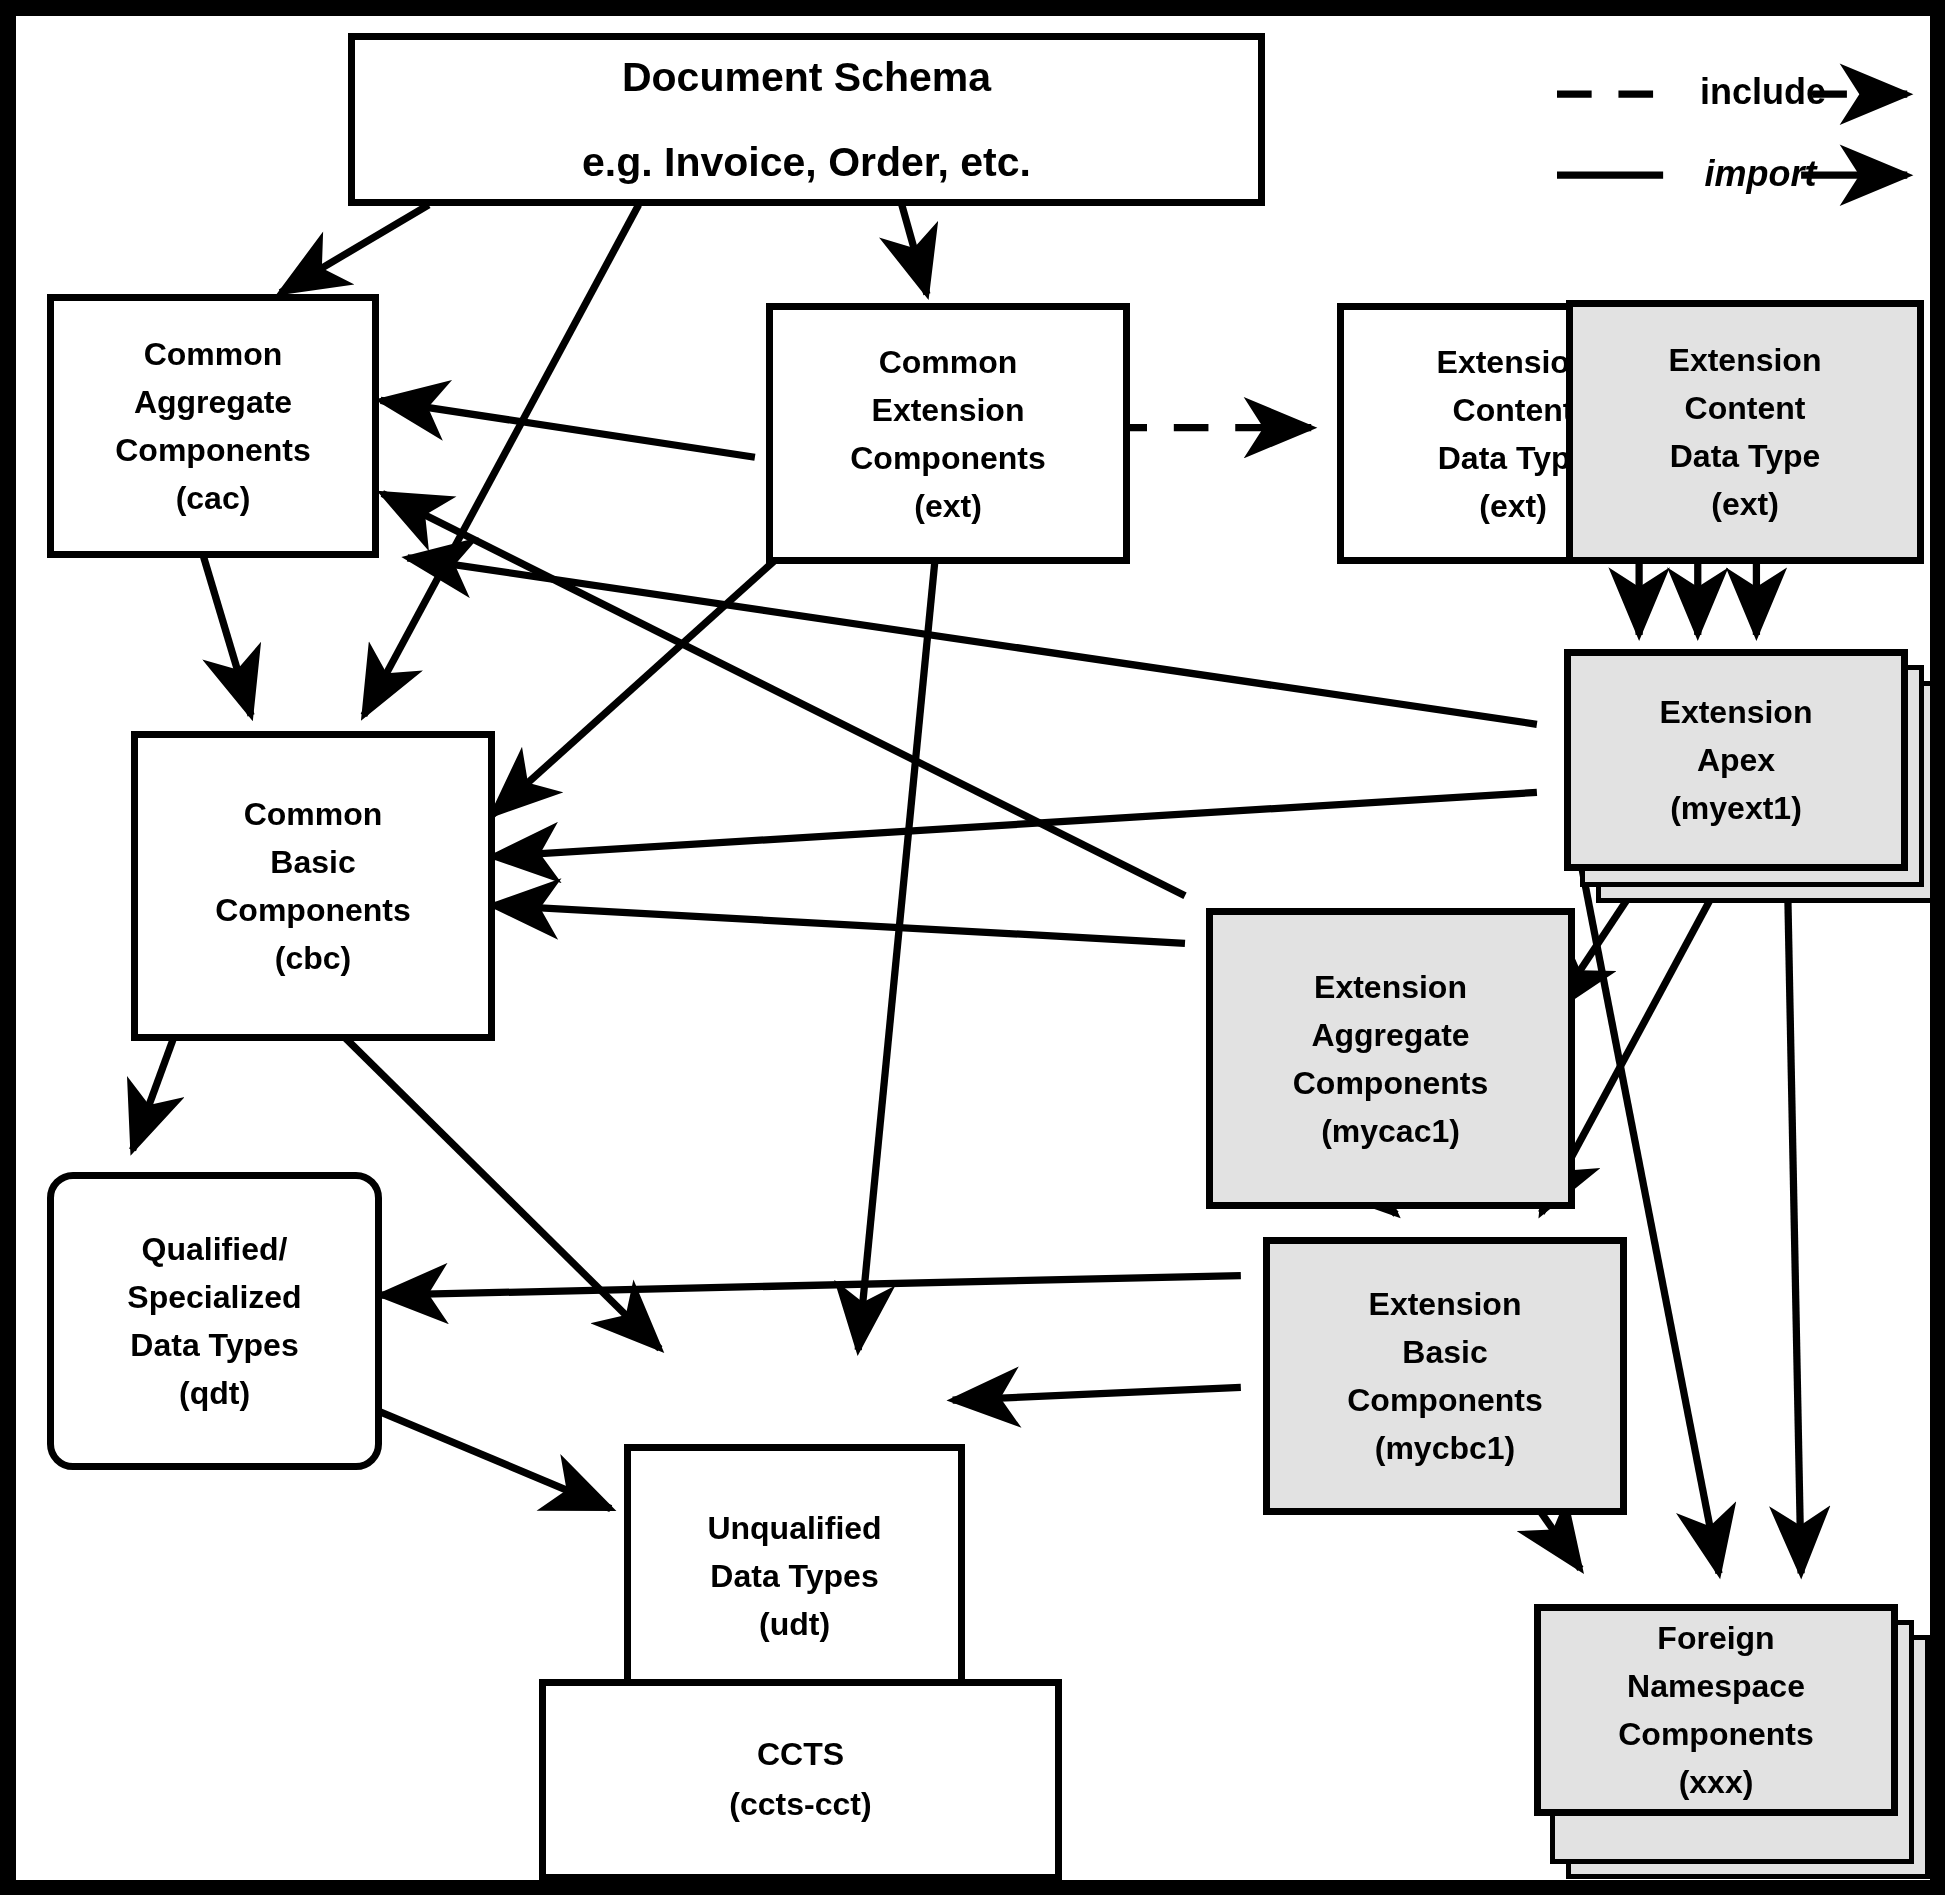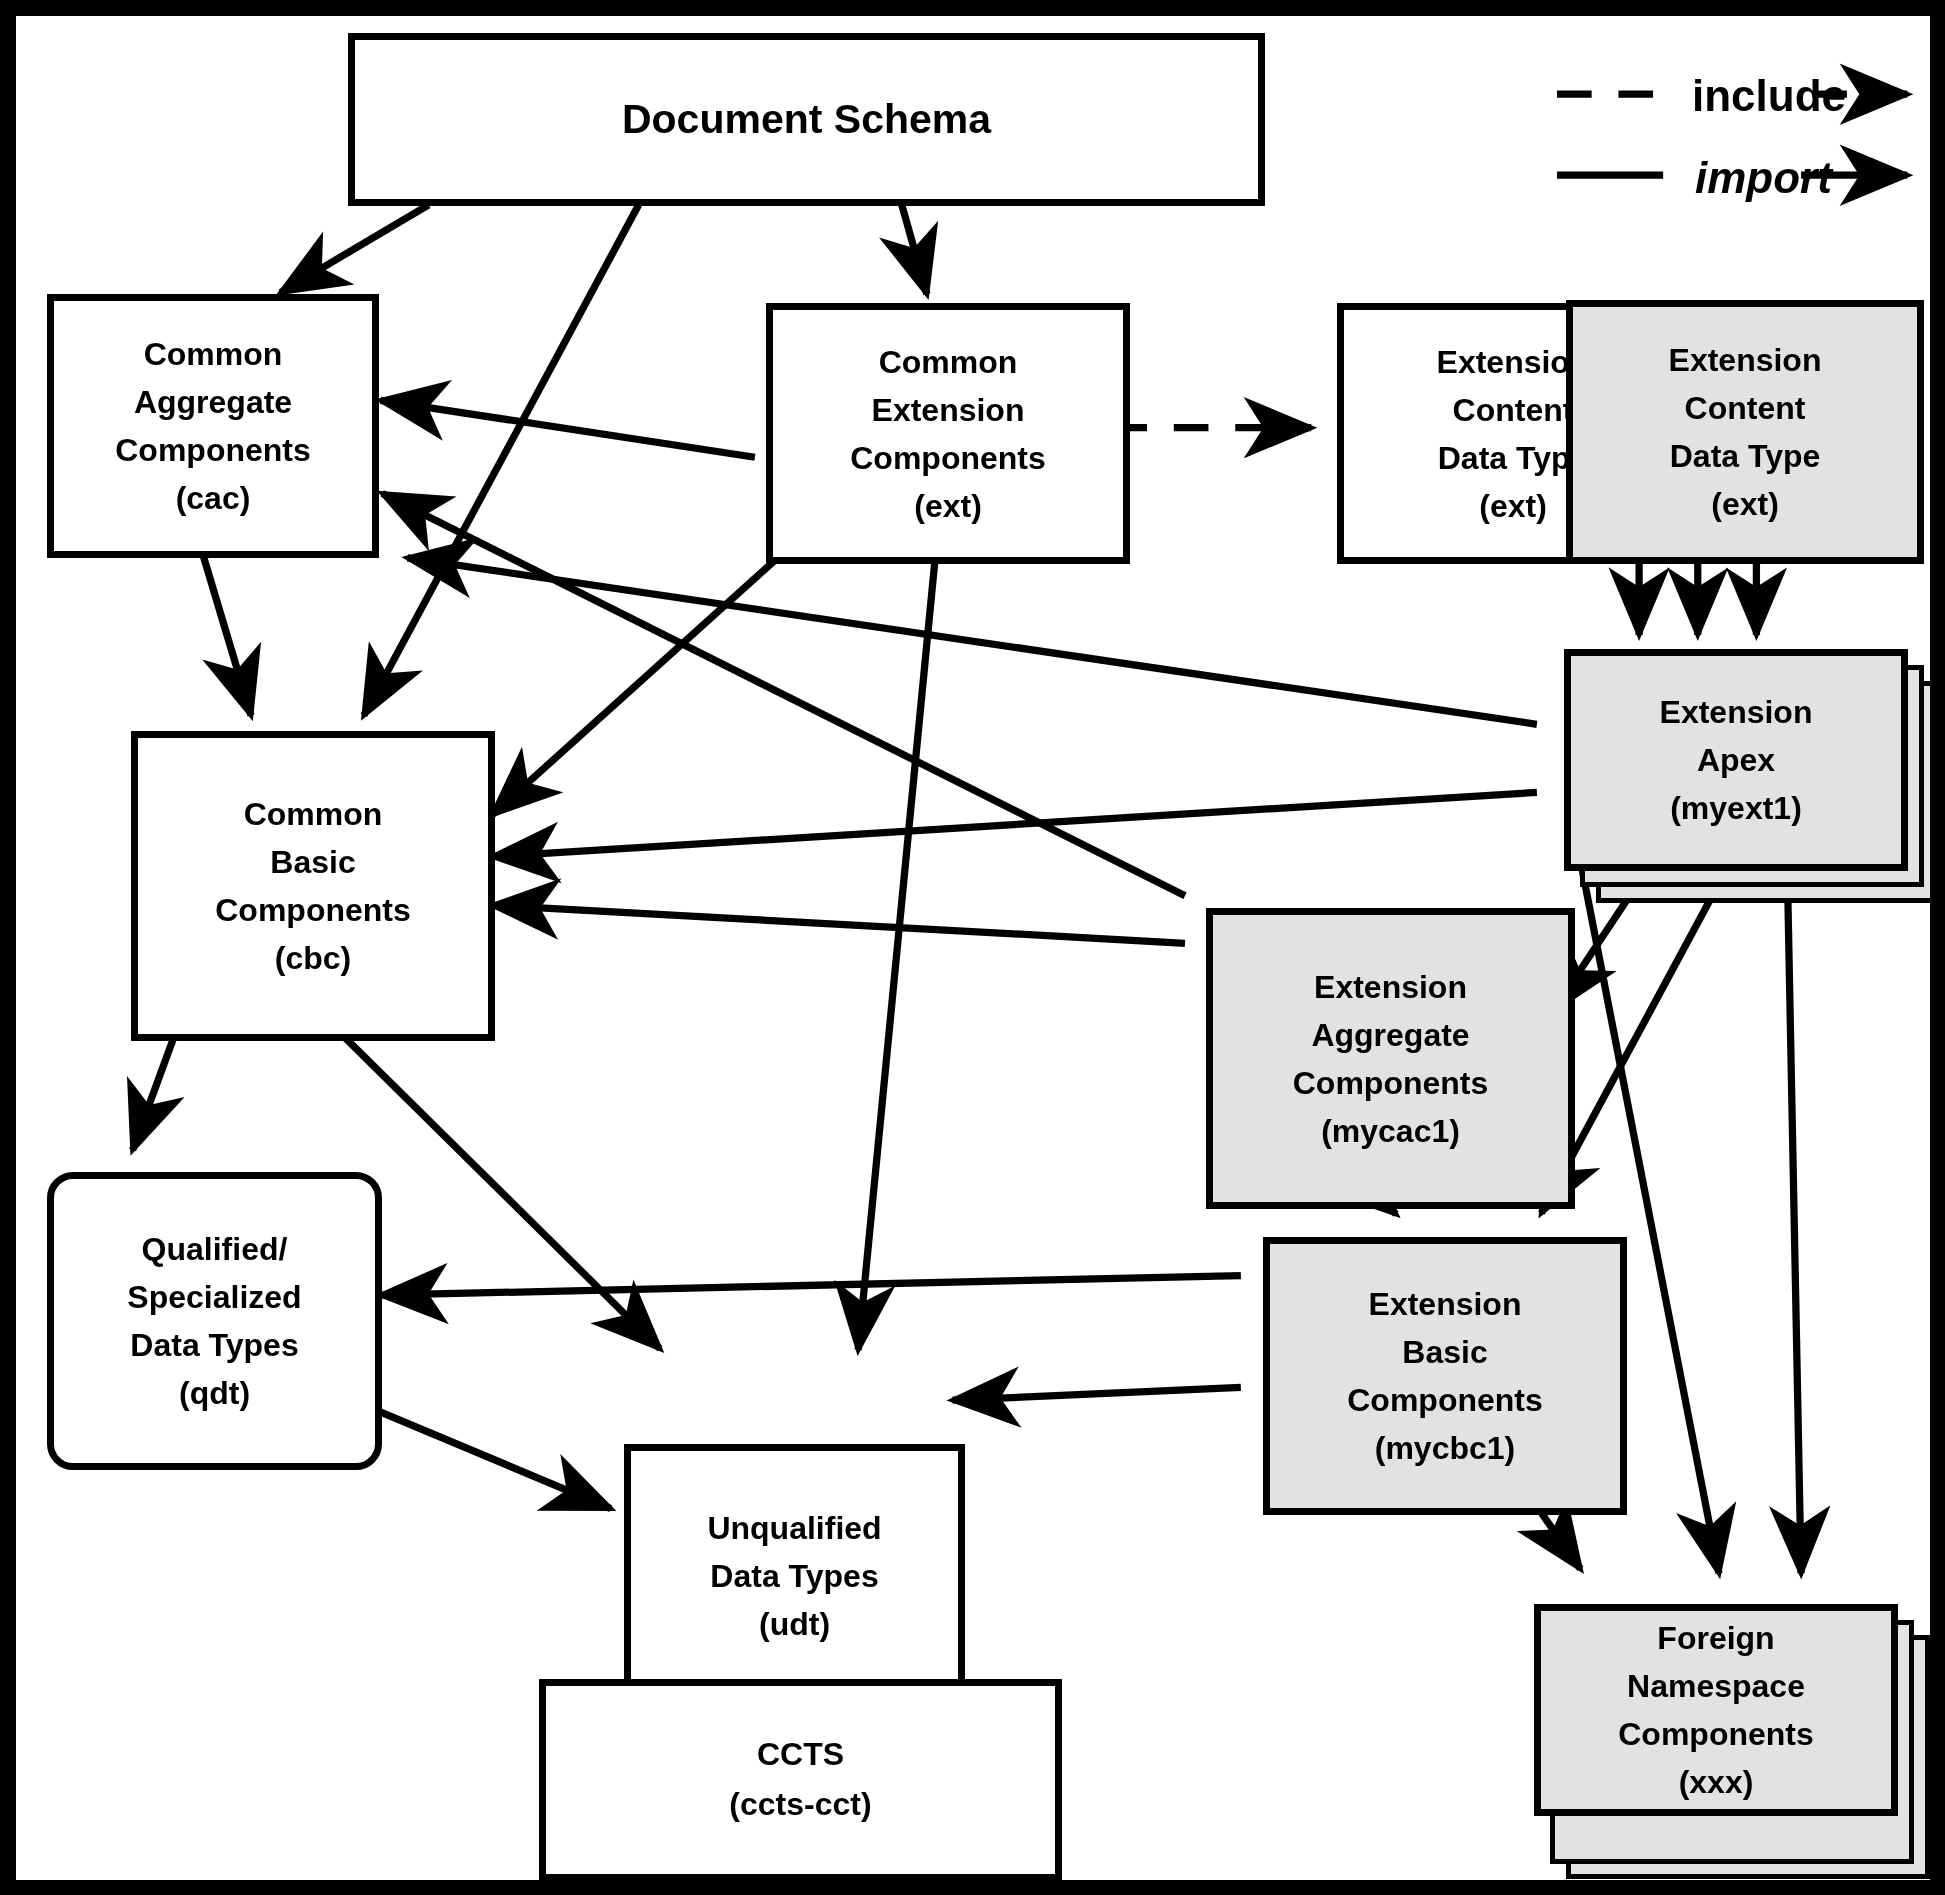--- a/index.html
+++ b/index.html
@@ -26,22 +26,22 @@
     z-index:2;
   }
   .box.doc{font-size:41px;line-height:2.05;}
   .box.ccts{line-height:1.55;}
   .stack-layer{
     position:absolute;box-sizing:border-box;
     border:5.7px solid #000;z-index:2;
   }
   .legend-label{
     position:absolute;z-index:3;
-    font-weight:bold;font-size:44px;color:#000;
-    text-align:right;
+    font-weight:bold;font-size:36px;color:#000;
+    text-align:center;
   }
 </style>
 </head>
 <body>
 
 <div id="canvas">
   <svg id="arrow-layer" viewBox="0 0 3425 3337" xmlns="http://www.w3.org/2000/svg">
       <defs>
         <marker id="ah" viewBox="0 0 12 10" refX="11" refY="5" markerWidth="135" markerHeight="110" markerUnits="userSpaceOnUse" orient="auto">
      <path d="M0,0 L12,5 L0,10 L3.2,5 Z" fill="#000000"></path>
@@ -75,20 +75,21 @@
       <line x1="649" y1="2498" x2="1064" y2="2672" stroke="#000000" stroke-width="13" marker-end="url(#ah)"></line>
       <line x1="1372" y1="2862" x2="1380" y2="2922" stroke="#000000" stroke-width="13" marker-end="url(#ah)"></line>
       <line x1="2758" y1="140" x2="2948" y2="140" stroke="#000000" stroke-width="13" stroke-dasharray="62 48"></line>
       <line x1="3215" y1="140" x2="3385" y2="140" stroke="#000000" stroke-width="13" stroke-dasharray="62 48" marker-end="url(#ah)"></line>
       <line x1="2758" y1="285" x2="2948" y2="285" stroke="#000000" stroke-width="13"></line>
       <line x1="3195" y1="285" x2="3385" y2="285" stroke="#000000" stroke-width="13" marker-end="url(#ah)"></line>
     </svg>
   <div id="box-layer">
       <div class="box doc" style="left: 332px; top: 17px; width: 917px; height: 173px; background: rgb(255, 255, 255);">
         <div>Document Schema</div>
+        <div>e.g. Invoice, Order, etc.</div>
       </div>
       <div class="box" style="left: 31px; top: 278px; width: 332px; height: 264px; background: rgb(255, 255, 255);">
         <div>Common</div>
         <div>Aggregate</div>
         <div>Components</div>
         <div>(cac)</div>
       </div>
       <div class="box" style="left: 750px; top: 287px; width: 364px; height: 261px; background: rgb(255, 255, 255);">
         <div>Common</div>
         <div>Extension</div>

